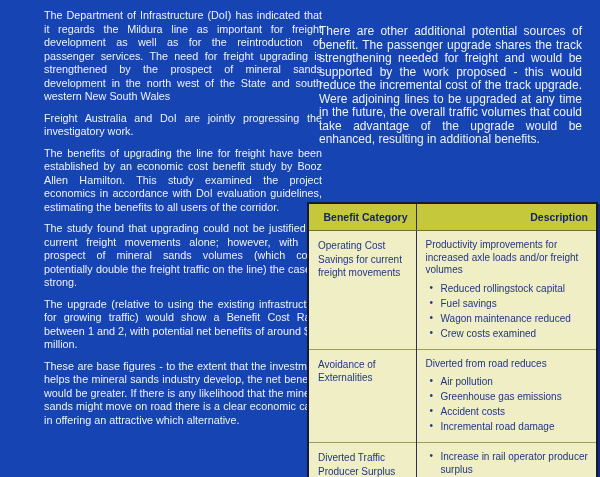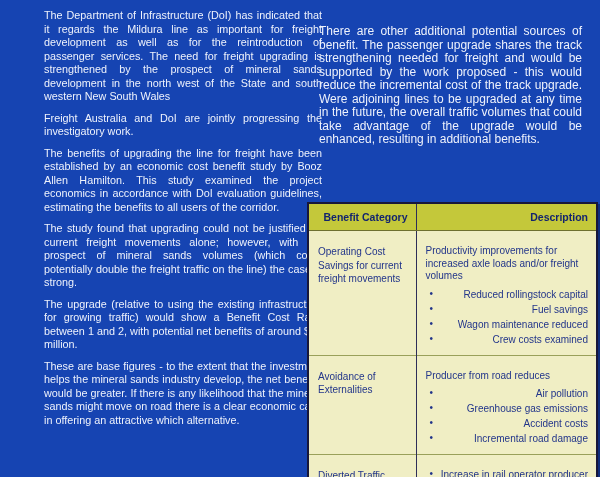--- a/index.html
+++ b/index.html
@@ -52,39 +52,38 @@
     font-size:10.5px;font-weight:bold;
     text-align:right;vertical-align:middle;
     padding:7px 8px 7px 9px;
     border-bottom:1px solid #6e7030;
   }
   .benefit-table td{
     background:var(--table_cell_bg);
     color:var(--table_cell_text);
     font-size:10px;line-height:12.5px;
     vertical-align:top;
-    padding:14px 8px 6px 9px;
+    padding:8px 8px 6px 9px;
     border-top:1px solid var(--row_divider);
   }
   .benefit-table thead th:first-child,
   .benefit-table td.cat{
     width:108px;
     border-right:1px solid var(--col_divider);
   }
   .benefit-table td.cat{line-height:13.5px;}
   .desc .intro{margin:0 0 6px 0;}
   .desc .intro:last-child{margin-bottom:0;}
   .desc ul{
     list-style:none;margin:0;padding:0;
   }
   .desc li{
     position:relative;
     padding-left:13px;
     margin:0 0 2.5px 2px;
-    text-align:right;
   }
   .desc li::before{
     content:"\2022";
     position:absolute;left:2px;top:-1px;
   }
 </style>
 </head>
 <body>
 
 <div class="page">
@@ -118,21 +117,21 @@
             <li>Reduced rollingstock capital</li>
             <li>Fuel savings</li>
             <li>Wagon maintenance reduced</li>
             <li>Crew costs examined</li>
           </ul>
         </td>
       </tr>
       <tr>
         <td class="cat">Avoidance of Externalities</td>
         <td class="desc">
-          <p class="intro">Producer from road reduces</p>
+          <p class="intro">Diverted from road reduces</p>
           <ul>
             <li>Air pollution</li>
             <li>Greenhouse gas emissions</li>
             <li>Accident costs</li>
             <li>Incremental road damage</li>
           </ul>
         </td>
       </tr>
       <tr>
         <td class="cat">Diverted Traffic Producer Surplus</td>

